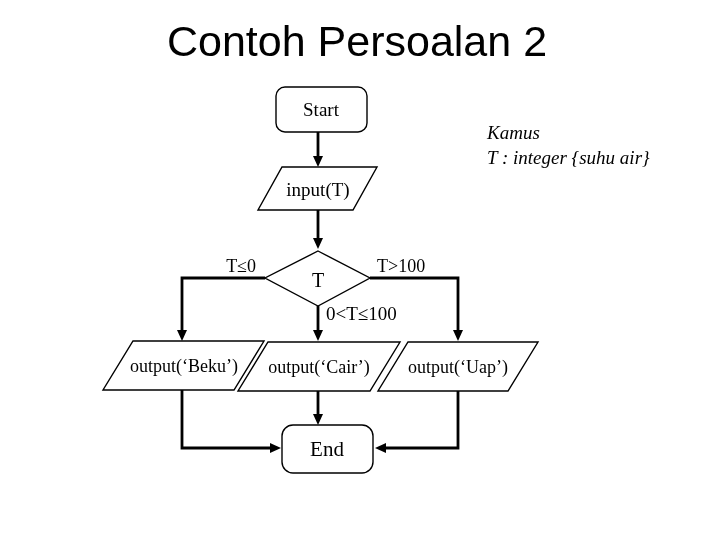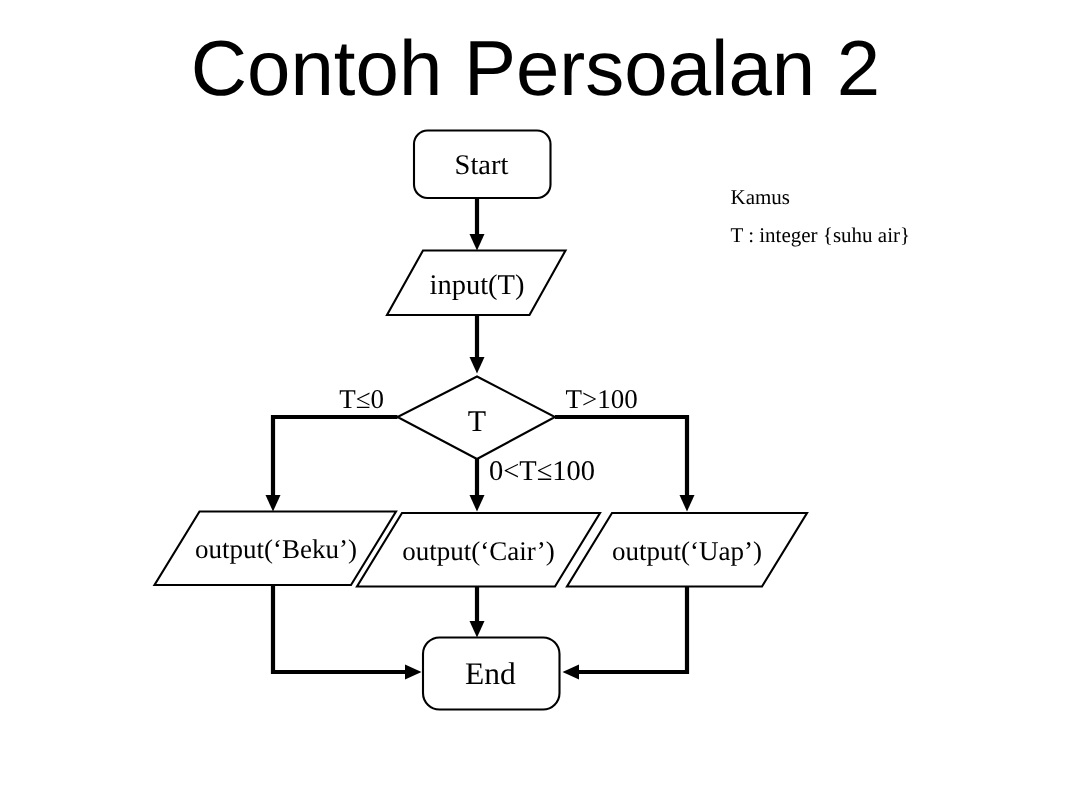--- a/index.html
+++ b/index.html
@@ -4,25 +4,25 @@
 <style>
   html,body{margin:0;padding:0;background:#ffffff;}
   .slide{
     position:relative;width:720px;height:540px;background:#ffffff;
     color:#000;overflow:hidden;
     font-family:"Liberation Serif", serif;
   }
   .title{
     position:absolute;left:0;top:19px;width:714px;text-align:center;
     font-family:"Liberation Sans", sans-serif;
-    font-size:52px;line-height:1.05;white-space:nowrap;color:#000;
+    font-size:43px;line-height:1.05;white-space:nowrap;color:#000;
   }
   .kamus{
     position:absolute;left:487px;top:120px;
-    font-size:14px;line-height:25px;color:#000;white-space:nowrap;
+    font-size:19px;line-height:25px;color:#000;white-space:nowrap;font-style:italic;
   }
   svg.flow{position:absolute;left:0;top:0;}
   .shape{fill:#ffffff;stroke:#000000;stroke-width:1.4;}
   .conn{stroke:#000000;stroke-width:2.8;fill:none;}
   .ah{fill:#000000;stroke:none;}
   .lbl{font-family:"Liberation Serif", serif;fill:#000000;}
 </style>
 </head>
 <body>
 

